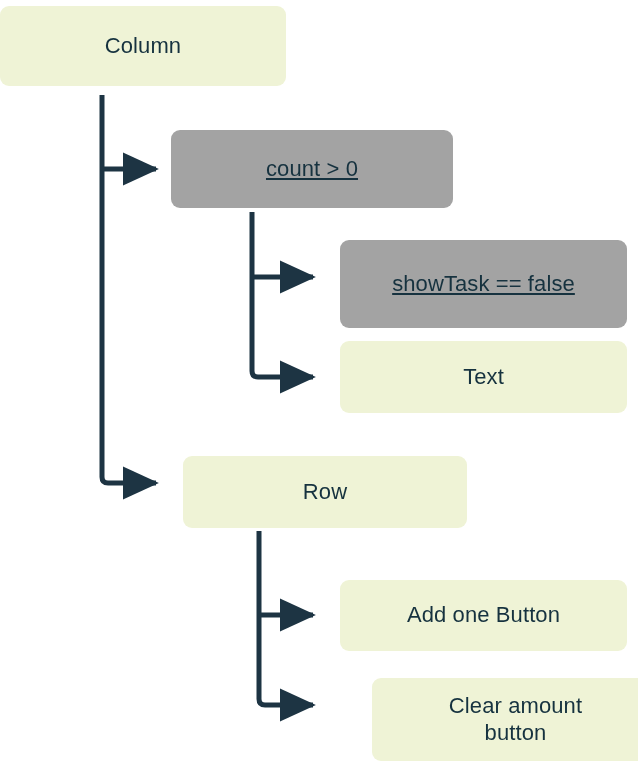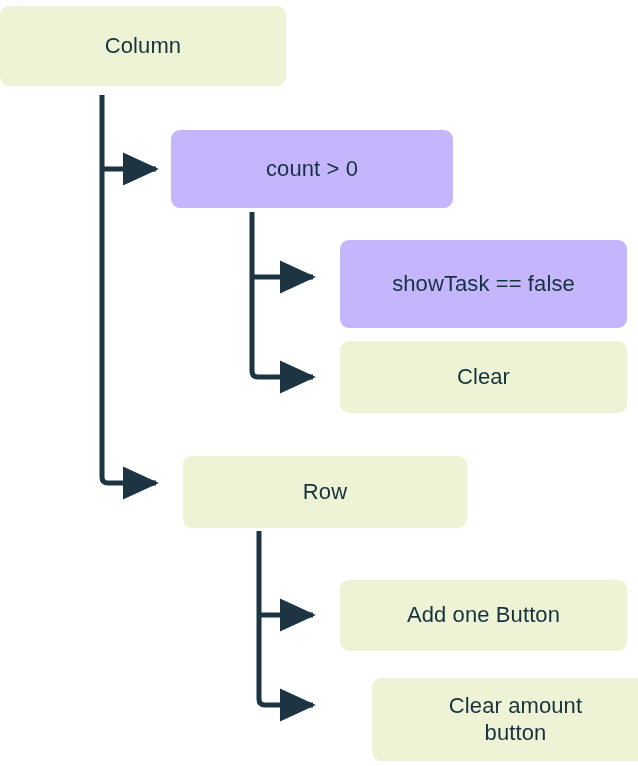--- a/index.html
+++ b/index.html
@@ -28,21 +28,21 @@
     line-height: 1.22;
     padding: 4px 10px;
     letter-spacing: 0.1px;
     -webkit-font-smoothing: antialiased;
   }
   .node-label {
     display: block;
     white-space: pre-line;
   }
   .fill-green { background: #eff3d6; text-align: center; }
-  .fill-blue  { background: #c4b5fd; }
+  .fill-blue  { background: #a3a3a3; text-decoration: underline; }
 
   #edges {
     position: absolute;
     left: 0;
     top: 0;
     width: 638px;
     height: 766px;
     pointer-events: none;
   }
 </style>
@@ -80,21 +80,21 @@
 
   <div class="node fill-blue" style="left:171px; top:130px; width:282px; height:78px;">
     <span class="node-label">count &gt; 0</span>
   </div>
 
   <div class="node fill-blue" style="left:340px; top:240px; width:287px; height:88px;">
     <span class="node-label">showTask == false</span>
   </div>
 
   <div class="node fill-green" style="left:340px; top:341px; width:287px; height:72px;">
-    <span class="node-label">Clear</span>
+    <span class="node-label">Text</span>
   </div>
 
   <div class="node fill-green" style="left:340px; top:580px; width:287px; height:71px;">
     <span class="node-label">Add one Button</span>
   </div>
 
   <div class="node fill-green" style="left:183px; top:456px; width:284px; height:72px;">
     <span class="node-label">Row</span>
   </div>
 

